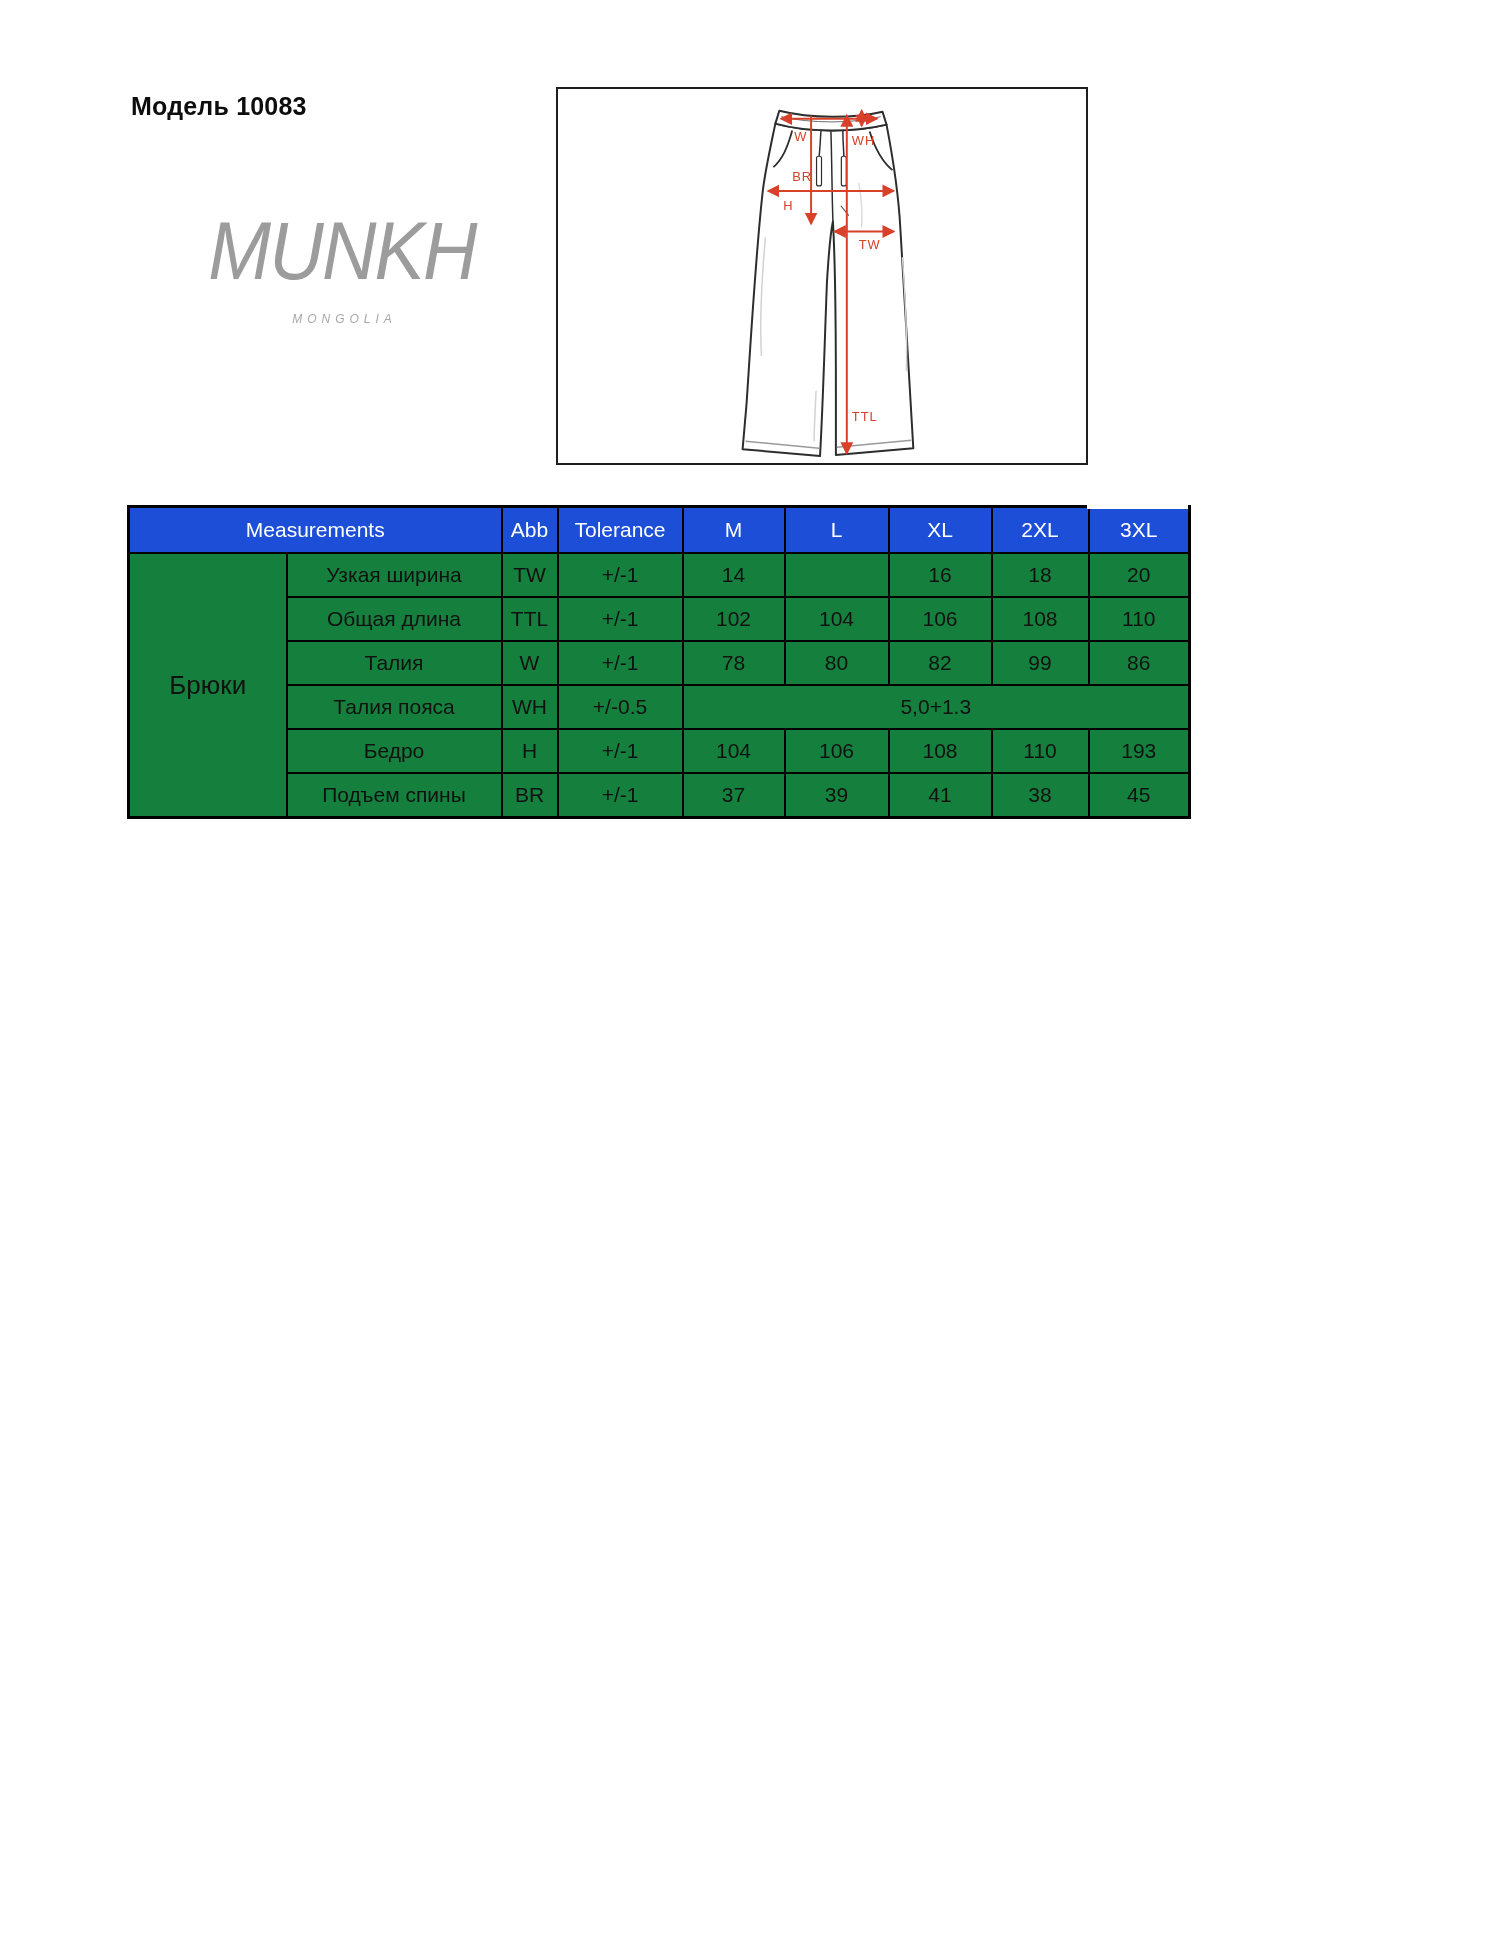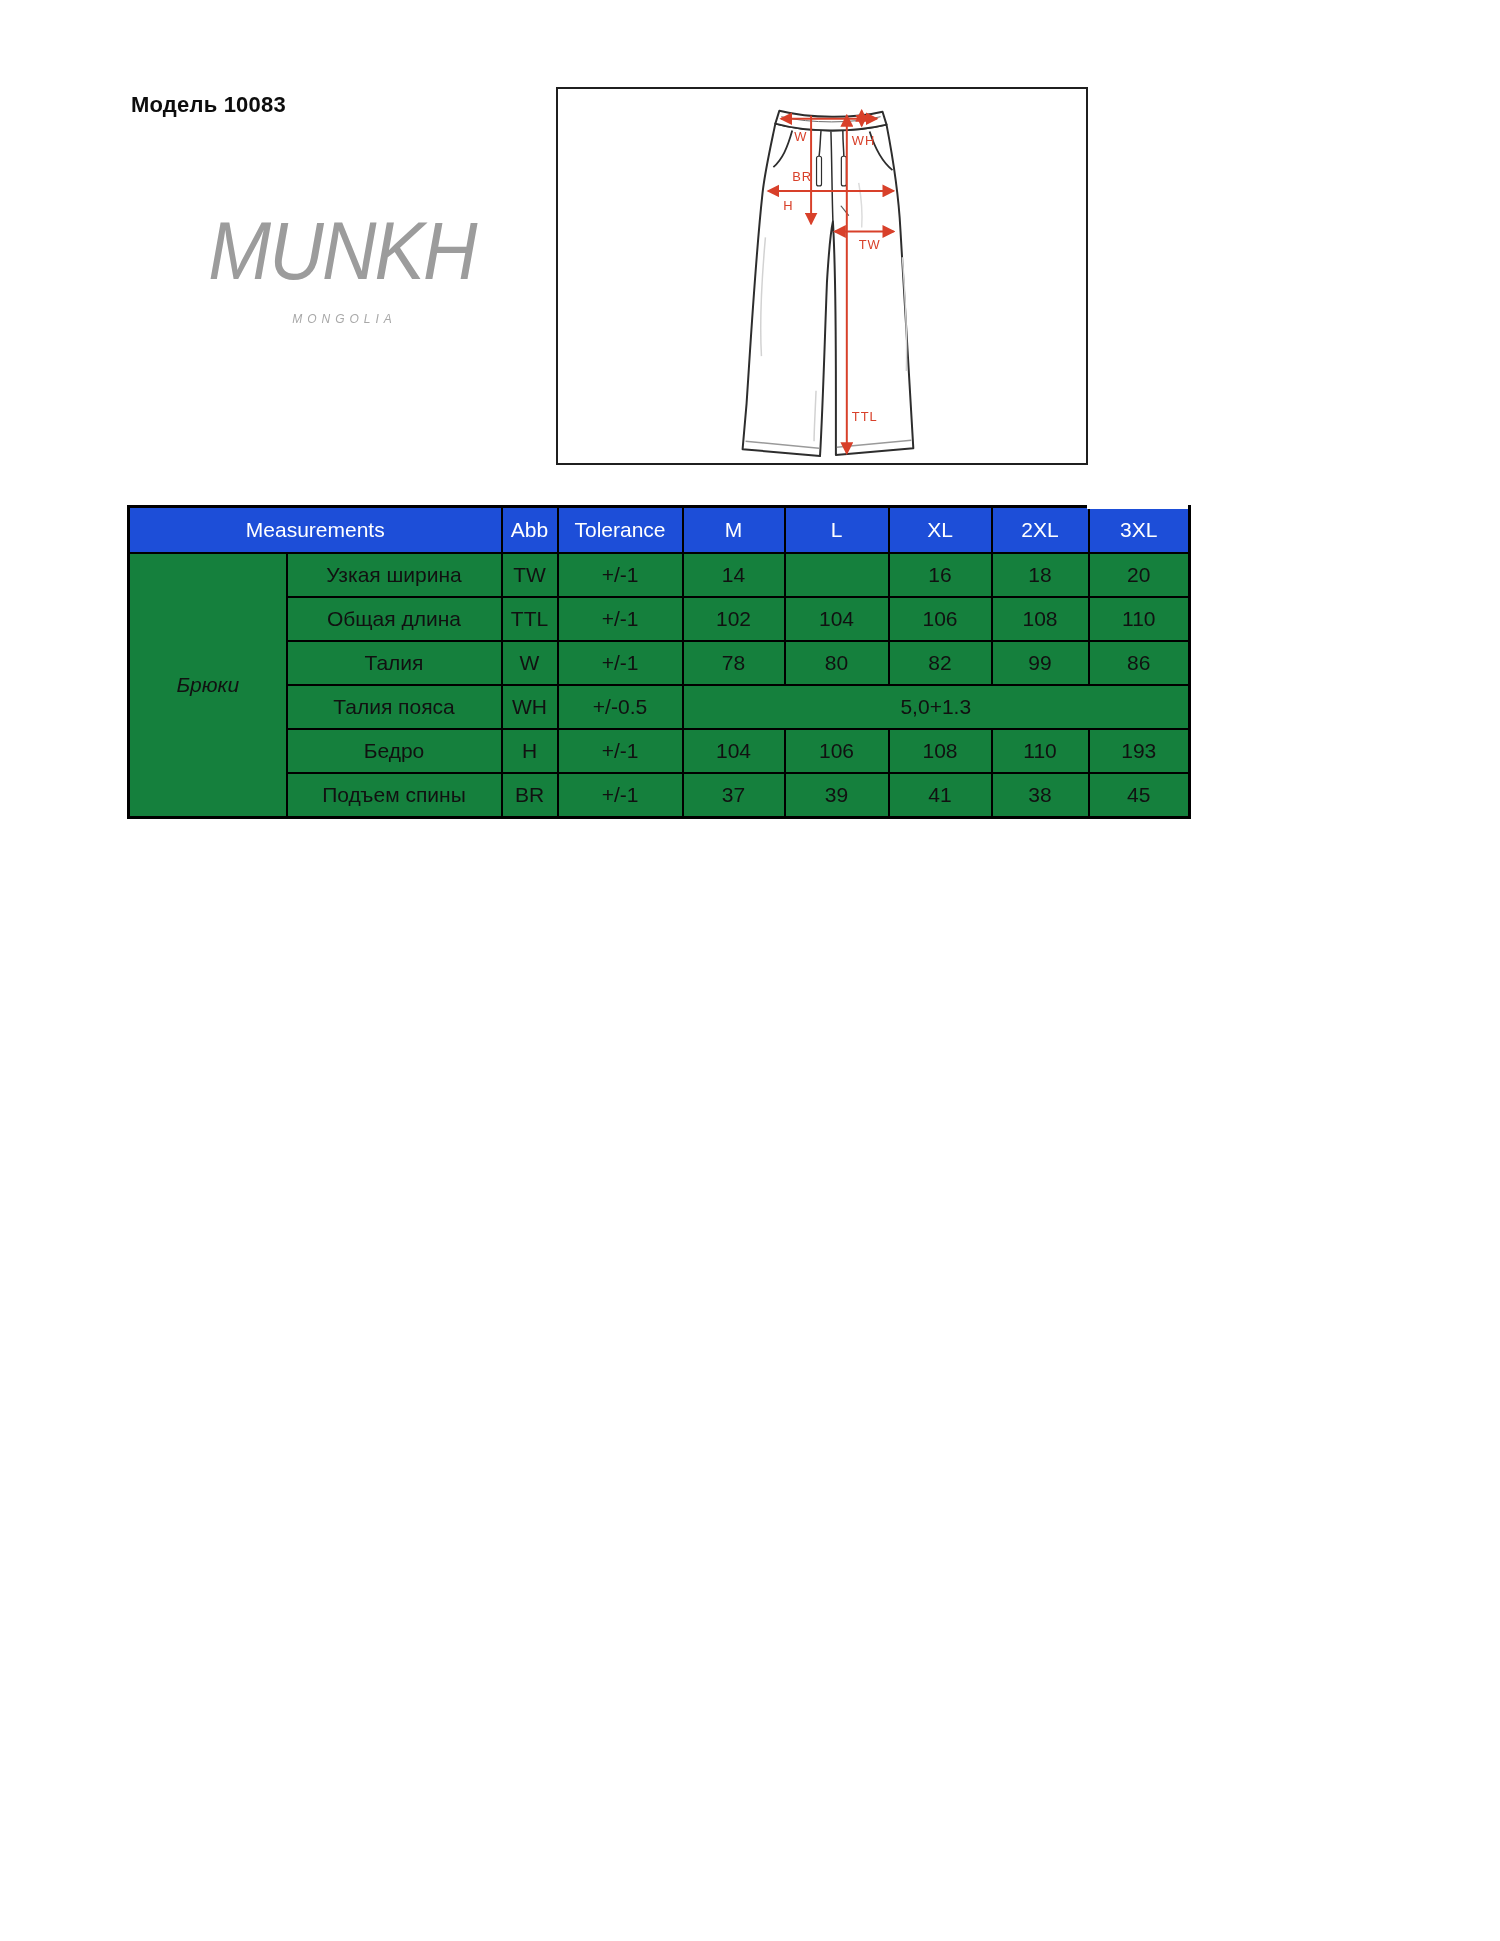--- a/index.html
+++ b/index.html
@@ -5,21 +5,21 @@
   html, body { margin: 0; padding: 0; }
   body {
     width: 1500px; height: 1941px;
     background: #ffffff;
     font-family: "Liberation Sans", sans-serif;
     position: relative;
     color: #111;
   }
   .doc-title {
     position: absolute; left: 131px; top: 92px;
-    font-size: 22px; font-weight: bold; color: #0d0d0d;
+    font-size: 25px; font-weight: bold; color: #0d0d0d;
     letter-spacing: 0.2px;
   }
   .brand {
     position: absolute; left: 162px; top: 210px; width: 360px;
     text-align: center;
     font-style: italic;
   }
   .brand-name {
     font-size: 82px; line-height: 82px; letter-spacing: -2px;
     color: #9c9c9c;
@@ -48,21 +48,21 @@
     border: 2px solid #000; padding: 0; text-align: center;
     vertical-align: middle; overflow: hidden; white-space: nowrap;
   }
   table.spec thead th {
     background: #1d4ed8; color: #fff; font-weight: normal;
     height: 44px; border-color: #000;
   }
   th.meas-h { text-align: left; padding-left: 9px; }
   tbody td { height: 42px; background: #15803d; }
   td.name-c { text-align: left; padding-left: 6px; }
-  td.group-c { font-size: 21px; font-style: italic; }
+  td.group-c { font-size: 26px; }
   .notch {
     position: absolute; left: 1087px; top: 503px;
     width: 101px; height: 6px; background: #ffffff; z-index: 5;
   }
 </style>
 </head>
 <body>
 
 <div class="doc-title">Модель 10083</div>
 

